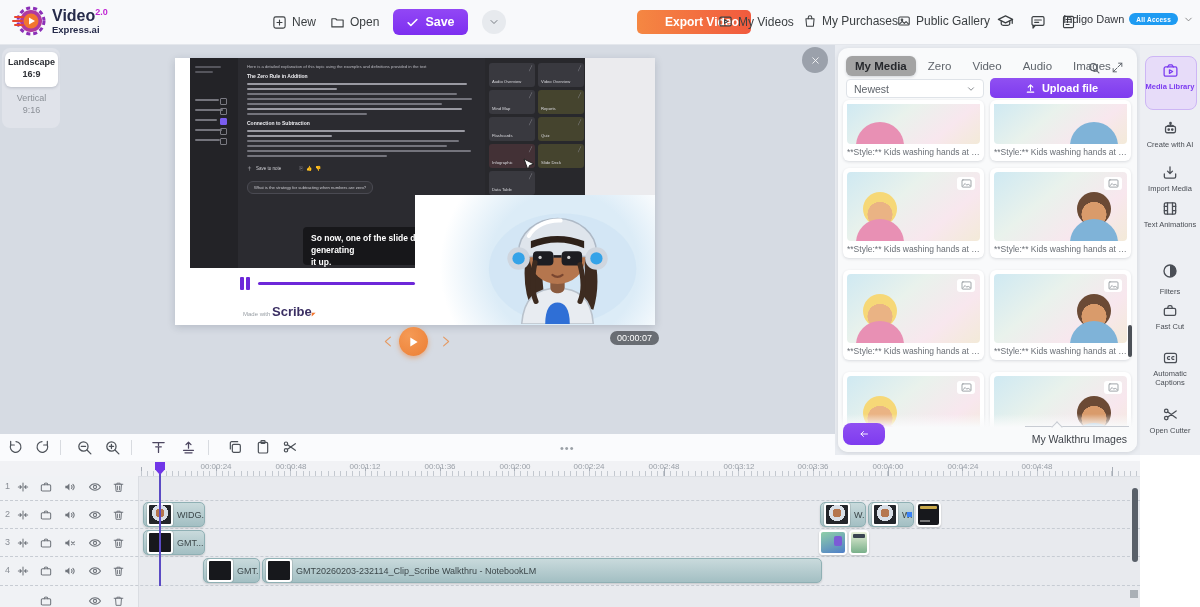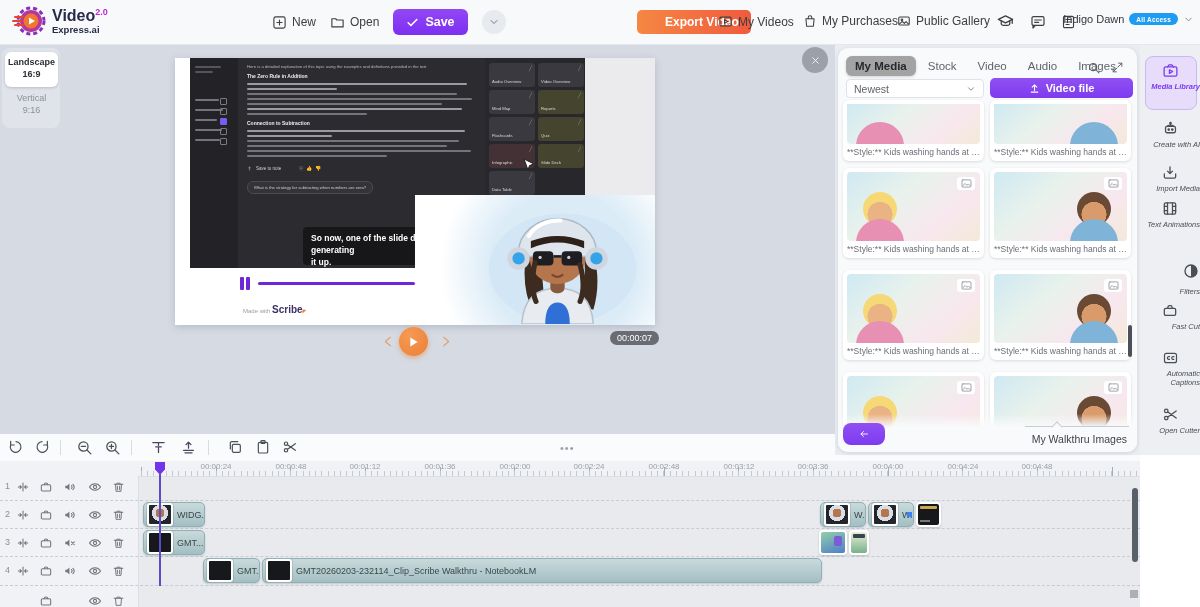--- a/index.html
+++ b/index.html
@@ -39,21 +39,21 @@
   .mimg::before{content:"";position:absolute;width:34px;height:34px;border-radius:50%;left:16px;top:20px;
         background:radial-gradient(circle at 50% 66%,#eab384 0 44%,#f6d877 45%);}
   .mimg::after{content:"";position:absolute;width:48px;height:30px;border-radius:24px 24px 0 0;background:#e890b4;left:9px;bottom:-8px;}
   .mimg.alt::before{left:auto;right:16px;background:radial-gradient(circle at 50% 66%,#d99b6b 0 44%,#6b4a35 45%);}
   .mimg.alt::after{left:auto;right:9px;background:#7fb3d8;}
   .mcap{margin-top:3px;font-size:8.5px;color:#6a6f76;white-space:nowrap;overflow:hidden;text-overflow:ellipsis;}
   .ibadge{position:absolute;right:5px;top:5px;width:18px;height:13px;background:#fff;border-radius:3px;display:flex;align-items:center;justify-content:center;color:#8a8f96;}
   
   .tside{position:absolute;left:1140px;top:44px;width:60px;height:563px;background:#fff;z-index:25;}
   .tsgray{position:absolute;left:0;top:0;width:60px;height:411px;background:#edeff3;}
-  .titem{position:absolute;left:0;width:60px;text-align:right;color:#4a4e55;font-style:italic;}
+  .titem{position:absolute;left:0;width:60px;text-align:center;color:#4a4e55;}
   .titem .lb{font-size:7.5px;line-height:9px;margin-top:3px;}
   .titem svg{margin:0 auto;}
   .titem.on{color:#7b3bf0;}
   .activebox{position:absolute;left:5px;top:12px;width:50px;height:52px;border-radius:8px;background:#e7dcf9;border:1px solid #cdb6f5;}
   
   .tl-wrap{position:absolute;left:0;top:434px;width:1140px;height:173px;background:#e8eaee;z-index:5;}
   .tl-toolbar{position:absolute;left:0;top:0;width:1140px;height:27px;background:#fafbfd;border-bottom:1px solid #e4e6ea;}
   .tbi{position:absolute;top:5px;color:#4c5158;}
   .tdiv{position:absolute;top:6px;width:1px;height:15px;background:#d8dbe0;}
   .ruler{position:absolute;left:0;top:27px;width:1140px;height:15px;background:#f1f2f5;border-bottom:1px solid #dcdfe4;}
@@ -335,21 +335,21 @@
         <path d="M85 76q5 4 10 0" stroke="#7a4630" stroke-width="2" fill="none" stroke-linecap="round"></path>
         <path d="M68 64q-5 24 1 38M112 66q6 22 0 36" stroke="#3d2b20" stroke-width="5" fill="none" stroke-linecap="round"></path>
       </svg>
     </div>
 
     <span class="abs" style="left:65px;top:219px;width:4px;height:13px;background:#6d28d9;border-radius:1px;z-index:4;"></span>
     <span class="abs" style="left:71px;top:219px;width:4px;height:13px;background:#6d28d9;border-radius:1px;z-index:4;"></span>
     <span class="abs" style="left:83px;top:224px;width:157px;height:3px;background:#6d28d9;border-radius:2px;z-index:4;"></span>
     <span class="abs" style="left:68px;top:246px;font-size:6px;color:#9aa0a6;z-index:4;">
       <span>Made with</span>
-      <b style="font-size:10px;color:#3b2f63;">Scribe</b><span style="color:#f2762f;font-size:5px;">◤</span>
+      <b style="font-size:13px;color:#3b2f63;">Scribe</b><span style="color:#f2762f;font-size:5px;">◤</span>
     </span>
   </div>
 
   <div class="abs" style="left:802px;top:47px;width:26px;height:26px;border-radius:50%;background:#9ba1ab;display:flex;align-items:center;justify-content:center;color:#fff;z-index:6;">
     <svg class="ic" width="11" height="11" viewBox="0 0 24 24">
         <path d="M6 6l12 12M18 6L6 18"></path>
       </svg>
   </div>
 
   <svg class="ic abs" style="left:381px;top:334px;color:#e59a63;" width="15" height="15" viewBox="0 0 24 24">
@@ -362,21 +362,21 @@
   </div>
   <svg class="ic abs" style="left:438px;top:334px;color:#e59a63;" width="15" height="15" viewBox="0 0 24 24">
       <path d="M9 5l8 7-8 7"></path>
     </svg>
   <span class="abs" style="left:610px;top:331px;padding:2px 7px;background:rgba(90,93,99,.88);border-radius:8px;color:#fff;font-size:9px;">00:00:07</span>
 
   <div class="mpanel">
     <div class="mcardp">
       <div class="abs" style="left:8px;top:8px;display:flex;gap:3px;">
         <span class="tab on">My Media</span>
-        <span class="tab">Stock</span>
+        <span class="tab">Zero</span>
         <span class="tab">Video</span>
         <span class="tab">Audio</span>
         <span class="tab">Images</span>
       </div>
       <svg class="ic abs" style="right:36px;top:13px;color:#5f646b;" width="14" height="14" viewBox="0 0 24 24">
           <circle cx="10.5" cy="10.5" r="6"></circle>
           <path d="M15 15l5.5 5.5"></path>
         </svg>
       <svg class="ic abs" style="right:13px;top:13px;color:#5f646b;" width="13" height="13" viewBox="0 0 24 24">
           <path d="M14 4h6v6M20 4l-7 7M10 20H4v-6M4 20l7-7"></path>
@@ -386,21 +386,21 @@
         <span style="font-size:10.5px;color:#5f646b;">Newest</span>
         <svg class="ic" width="10" height="10" viewBox="0 0 24 24" style="color:#5f646b;">
             <path d="M6 9l6 6 6-6"></path>
           </svg>
       </div>
       <div class="abs" style="left:152px;top:30px;width:143px;height:20px;border-radius:5px;background:linear-gradient(180deg,#9050f2,#7e3bef);color:#fff;display:flex;align-items:center;justify-content:center;gap:6px;font-size:11px;font-weight:bold;">
         <svg class="ic" width="11" height="11" viewBox="0 0 24 24" style="stroke-width:2.4">
             <path d="M12 16V4M7 9l5-5 5 5"></path>
             <path d="M5 20h14"></path>
           </svg>
-        <span>Video file</span>
+        <span>Upload file</span>
       </div>
 
       <div class="mcard" style="left:5px;top:52px;">
         <div class="mimg" style="height:40px;border-radius:0 0 4px 4px;"></div>
         <div class="mcap">**Style:** Kids washing hands at si...</div>
       </div>
       <div class="mcard" style="left:152px;top:52px;">
         <div class="mimg alt" style="height:40px;border-radius:0 0 4px 4px;"></div>
         <div class="mcap">**Style:** Kids washing hands at si...</div>
       </div>

